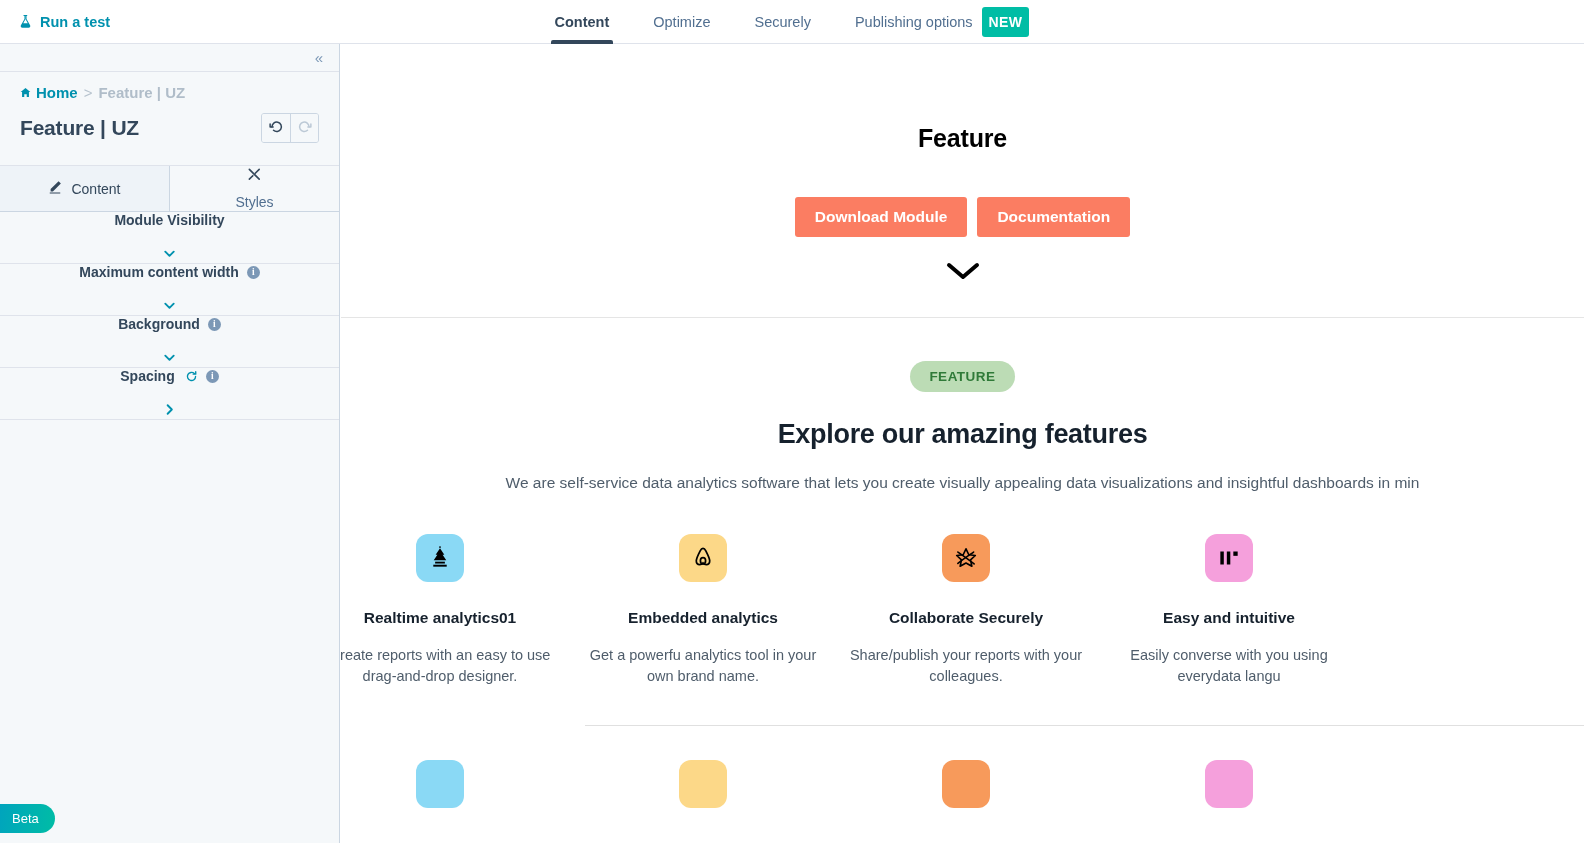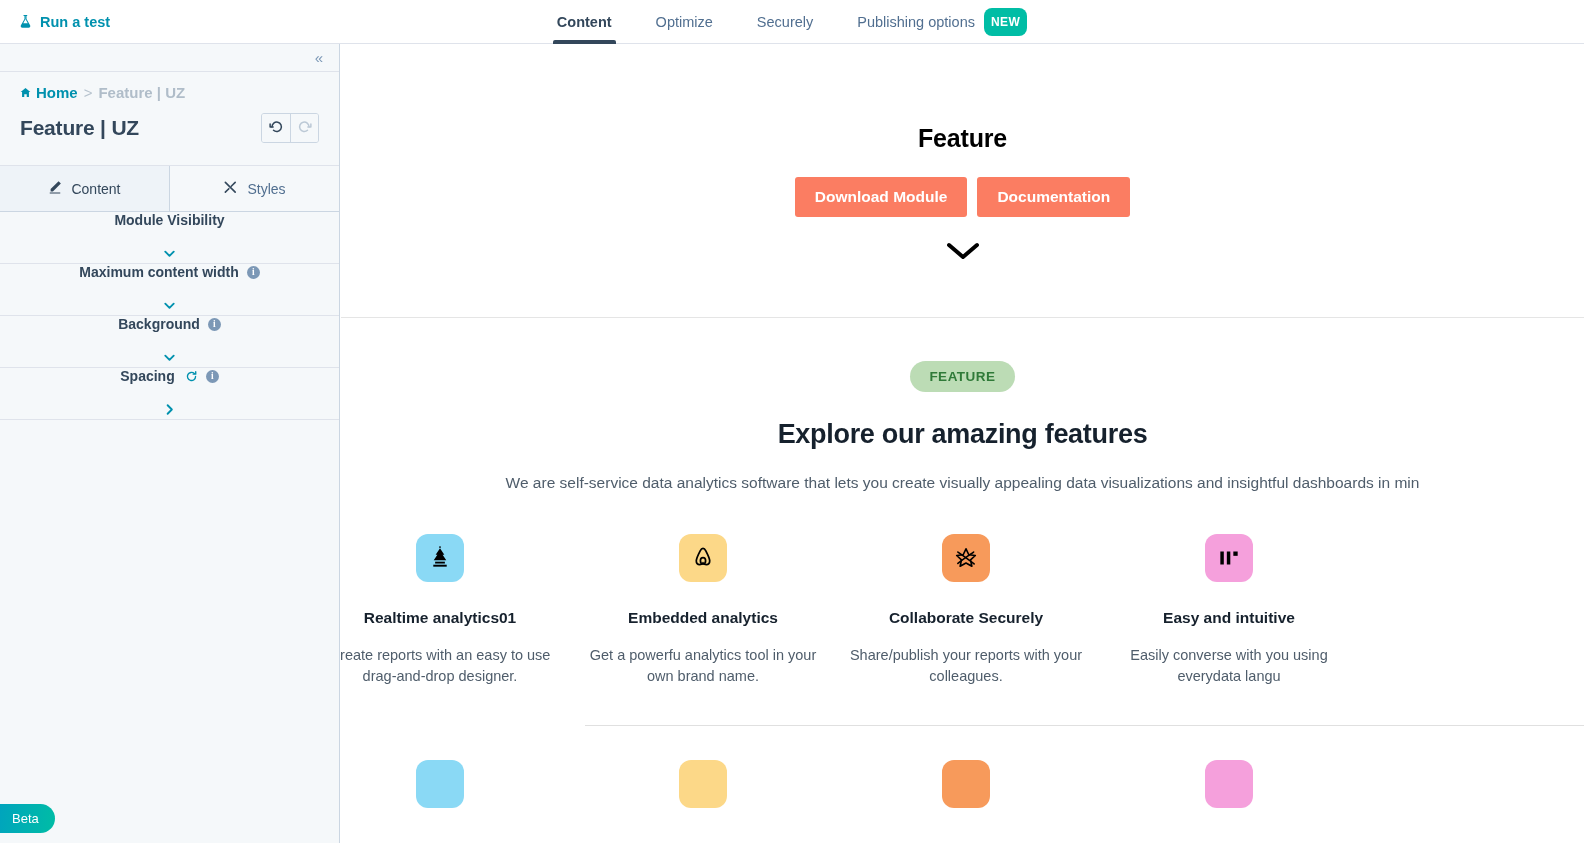--- a/index.html
+++ b/index.html
@@ -45,22 +45,22 @@
     height: 44px;
   }
   .navtab.active { color: #33475b; font-weight: 700; }
   .navtab.active::after {
     content: ""; position: absolute; left: 18px; right: 18px; bottom: 0;
     height: 4px; background: #33475b; border-radius: 2px 2px 0 0;
   }
   .new-badge {
     display: inline-flex; align-items: center; justify-content: center;
     background: #00bda5; color: #ffffff;
-    font-size: 12px; font-weight: 700; letter-spacing: .4px;
-    padding: 7px 7px; border-radius: 8px;
+    font-size: 14px; font-weight: 700; letter-spacing: .4px;
+    padding: 7px 7px; border-radius: 3px;
     margin-left: 9px;
   }
 
   
   .sidebar {
     position: absolute; top: 44px; left: 0;
     width: 340px; height: 799px;
     background: #f5f8fa;
     border-right: 1px solid #cbd6e2;
   }
@@ -107,21 +107,21 @@
   .sb-tab {
     flex: 1;
     display: flex; align-items: center; justify-content: center; gap: 9px;
     font-size: 14px; color: #516f90;
     cursor: pointer;
     background: #eaf0f6;
     border-right: 1px solid #cbd6e2;
   }
   .sb-tab:last-child { border-right: none; }
   .sb-tab.active { background: #eef3f8; color: #33475b; font-weight: 400; }
-  .sb-tab.inactive { background: #f5f8fa; }
+  .sb-tab.inactive { background: #f5f8fa; flex-direction: column; }
 
   .accordion { background: #f5f8fa; }
   .acc-row {
     height: 52px;
     display: flex; align-items: center; justify-content: space-between;
     padding: 0 20px;
     border-bottom: 1px solid #dfe3eb;
     cursor: pointer;
     flex-direction: column;
   }
@@ -153,21 +153,21 @@
     background: #ffffff;
     overflow: hidden;
   }
   .hero {
     height: 274px;
     border-bottom: 1px solid #e5e5e5;
     display: flex; flex-direction: column; align-items: center;
     padding-top: 80px;
   }
   .hero-title { font-size: 25px; font-weight: 700; color: #000000; letter-spacing: -.2px; }
-  .hero-btns { display: flex; gap: 10px; margin-top: 24px; }
+  .hero-btns { display: flex; gap: 10px; margin-top: 44px; }
   .hero-btn {
     background: #fb7d62; color: #ffffff;
     font-size: 15.5px; font-weight: 700;
     padding: 11px 20px; border: none; border-radius: 3px;
     cursor: pointer; font-family: "Liberation Sans", sans-serif;
   }
   .hero-chevron { margin-top: 22px; cursor: pointer; }
 
   .features { display: flex; flex-direction: column; align-items: center; padding-top: 43px; }
   .feat-badge {

